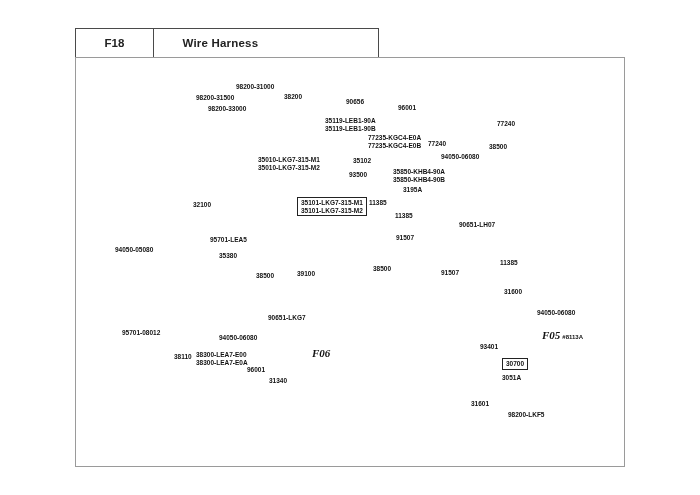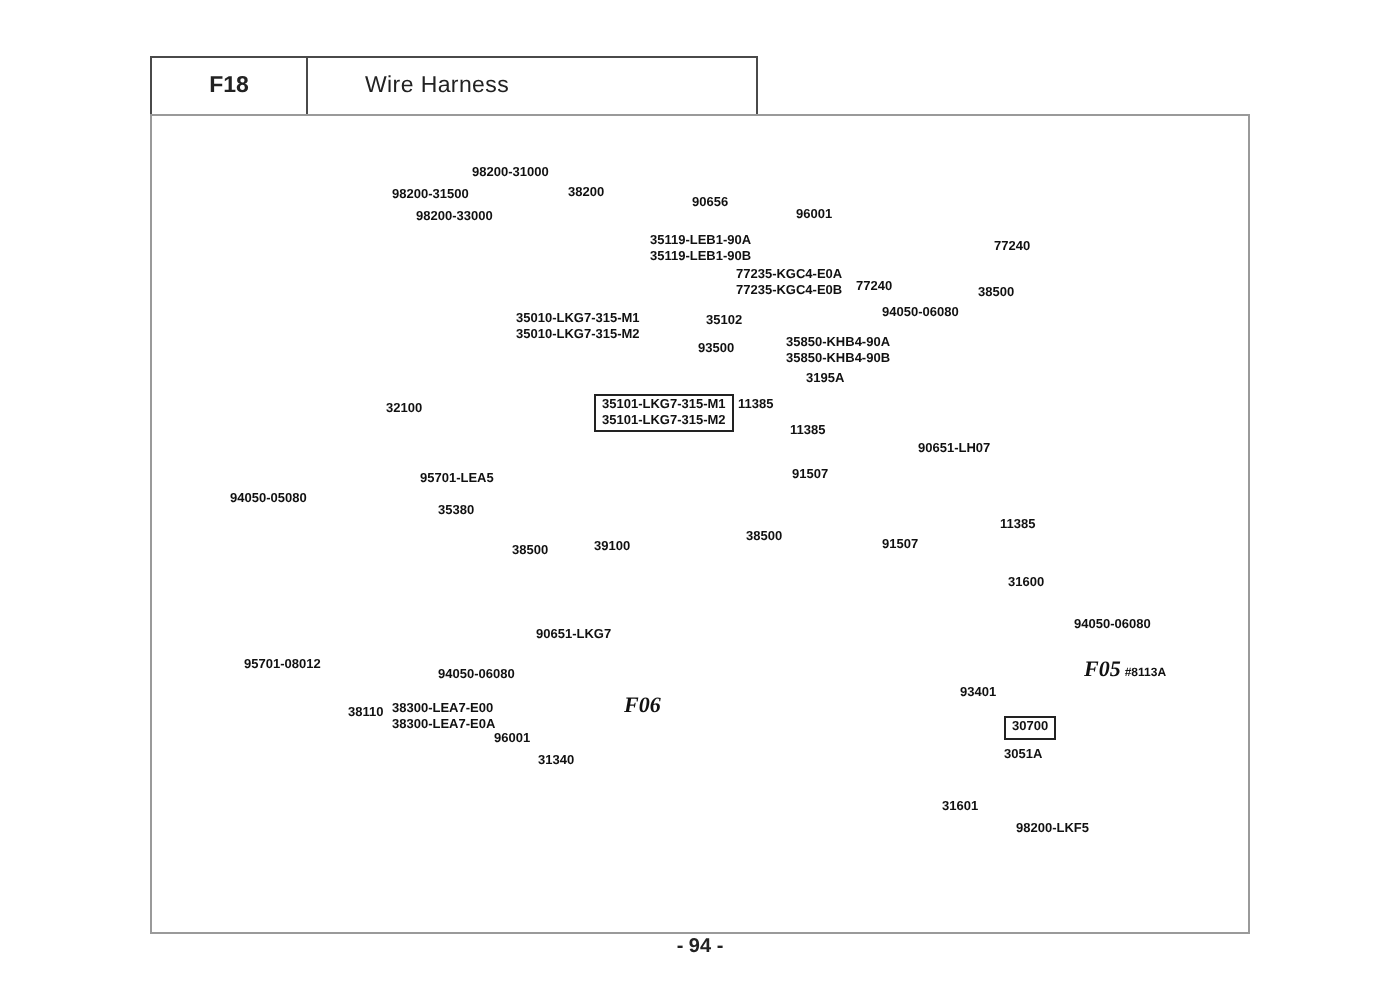--- a/index.html
+++ b/index.html
@@ -4,21 +4,21 @@
 <style>
   html,body{margin:0;padding:0;background:#fff;}
   #page{position:relative;width:700px;height:495px;background:#ffffff;overflow:hidden;
         font-family:"Liberation Sans",sans-serif;}
   
   .hdr-cell{position:absolute;box-sizing:border-box;border:1.5px solid #4a4a4a;background:#fff;
             display:flex;align-items:center;color:#222;}
   #hdr-code{left:75px;top:28px;width:79px;height:30px;justify-content:center;
             font-weight:bold;font-size:11.5px;}
   #hdr-title{left:152.5px;top:28px;width:226px;height:30px;padding-left:29px;
-             font-weight:normal;font-size:11.5px;letter-spacing:.2px;}
+             font-weight:bold;font-size:11.5px;letter-spacing:.2px;}
   
   #content-box{position:absolute;left:75px;top:57px;width:550px;height:410px;
                box-sizing:border-box;border:1px solid #9a9a9a;background:#fff;}
   
   #footer{position:absolute;left:75px;top:468px;width:550px;text-align:center;
           font-weight:bold;font-size:10px;color:#222;}
   
   #art{position:absolute;left:0;top:0;width:700px;height:495px;}
   
   #labels{position:absolute;left:0;top:0;width:700px;height:495px;}
@@ -348,15 +348,14 @@
       <div class="part-label" style="left: 537px; top: 309px;"><span>94050-06080</span></div>
       <div class="part-label ref" style="left: 542px; top: 331px;"><span>F05</span><span class="suffix">#8113A</span></div>
       <div class="part-label" style="left: 480px; top: 343px;"><span>93401</span></div>
       <div class="part-label boxed" style="left: 502px; top: 358px;"><span>30700</span></div>
       <div class="part-label" style="left: 502px; top: 374px;"><span>3051A</span></div>
       <div class="part-label" style="left: 471px; top: 400px;"><span>31601</span></div>
       <div class="part-label" style="left: 508px; top: 411px;"><span>98200-LKF5</span></div>
       <div class="part-label" style="left: 193px; top: 201px;"><span>32100</span></div>
     </div>
 
-  <div id="footer">- 94 -</div>
 
 </div>
 
 </body></html>

